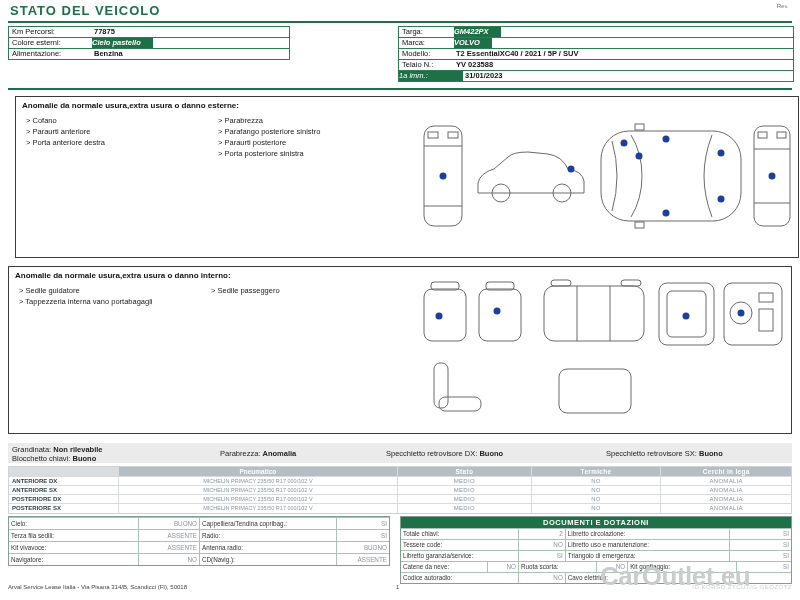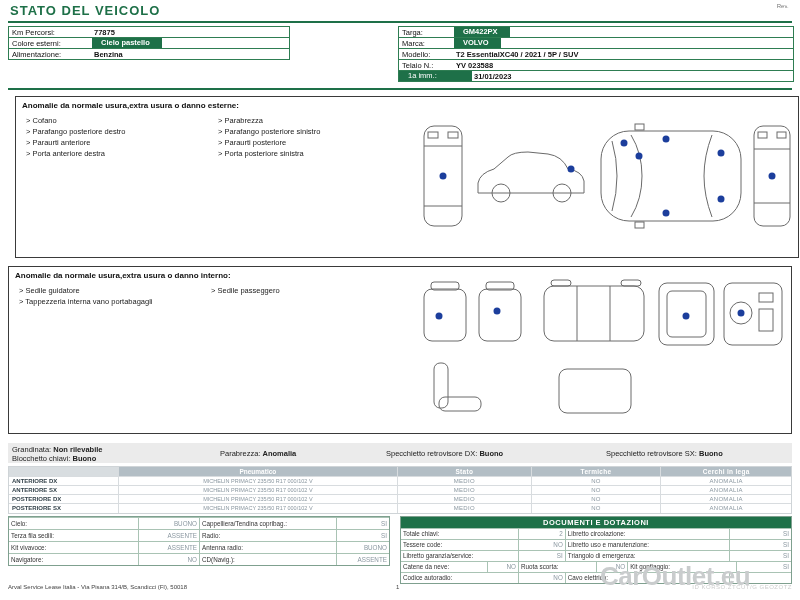--- a/index.html
+++ b/index.html
@@ -7,27 +7,27 @@
           font-family:"Liberation Sans", sans-serif; color:#111;border-radius:31px; }
 
   .title { position:absolute; left:10px; top:3px; font-size:13px; font-weight:bold;
            color:#1e7048; letter-spacing:1px; }
   .rev { position:absolute; right:6px; top:3px; font-size:6px; color:#777; }
   .rule { position:absolute; left:8px; width:784px; height:2px; background:#1e7048; }
 
   .info-table { position:absolute; top:26px; border:1px solid #2e7d52; background:#fff; }
   .info-left { left:8px; width:280px; }
   .info-right { left:398px; width:394px; }
-  .info-row { display:flex; align-items:center; height:10px; border-bottom:1px solid #2e7d52; }
+  .info-row { display:flex; align-items:flex-start; height:10px; border-bottom:1px solid #2e7d52; }
   .info-row:last-child { border-bottom:none; }
   .ilabel { font-size:7.5px; color:#111; padding-left:3px; white-space:nowrap; }
   .info-left .ilabel { width:80px; }
   .info-right .ilabel { width:52px; }
   .ivalue { font-size:7.5px; font-weight:bold; color:#111; padding-left:2px; white-space:nowrap; }
-  .hl { background:#1e7048; color:#fff !important; height:10px; line-height:10px; padding:0 12px 0 9px; }
+  .hl { background:#1e7048; color:#fff !important; height:10px; line-height:10px; padding:0 12px 0 0;font-style:italic; }
 
   .box { position:absolute; left:8px; width:782px; border:1px solid #3a3a3a; background:#fff; }
   .box1 { top:96px; height:160px;margin-left:7px; }
   .box2 { top:266px; height:166px; }
   .box-title { position:absolute; left:6px; top:4px; font-size:8px; font-weight:bold; color:#111; }
   .list-col { position:absolute; top:18px; font-size:7.5px; color:#222; line-height:11px; width:185px; }
   .list-col1 { left:10px; }
   .list-col2 { left:202px; }
   .diagram { position:absolute; right:2px; top:4px; }
   .sketch { stroke:#6a6a6a; fill:none; stroke-width:1; }
@@ -115,21 +115,20 @@
       <span class="ivalue">31/01/2023</span>
     </div>
   </div>
 
   <div class="rule" style="top:88px;"></div>
 
   <div class="box box1">
     <div class="box-title">Anomalie da normale usura,extra usura o danno esterne:</div>
     <div class="list-col list-col1">
       <div>&gt; Cofano</div>
-      <div>&gt; Parafango posteriore destro</div>
       <div>&gt; Paraurti anteriore</div>
       <div>&gt; Porta anteriore destra</div>
     </div>
     <div class="list-col list-col2">
       <div>&gt; Parabrezza</div>
       <div>&gt; Parafango posteriore sinistro</div>
       <div>&gt; Paraurti posteriore</div>
       <div>&gt; Porta posteriore sinistra</div>
     </div>
     <svg class="diagram" width="380" height="150" viewBox="0 0 380 150">

